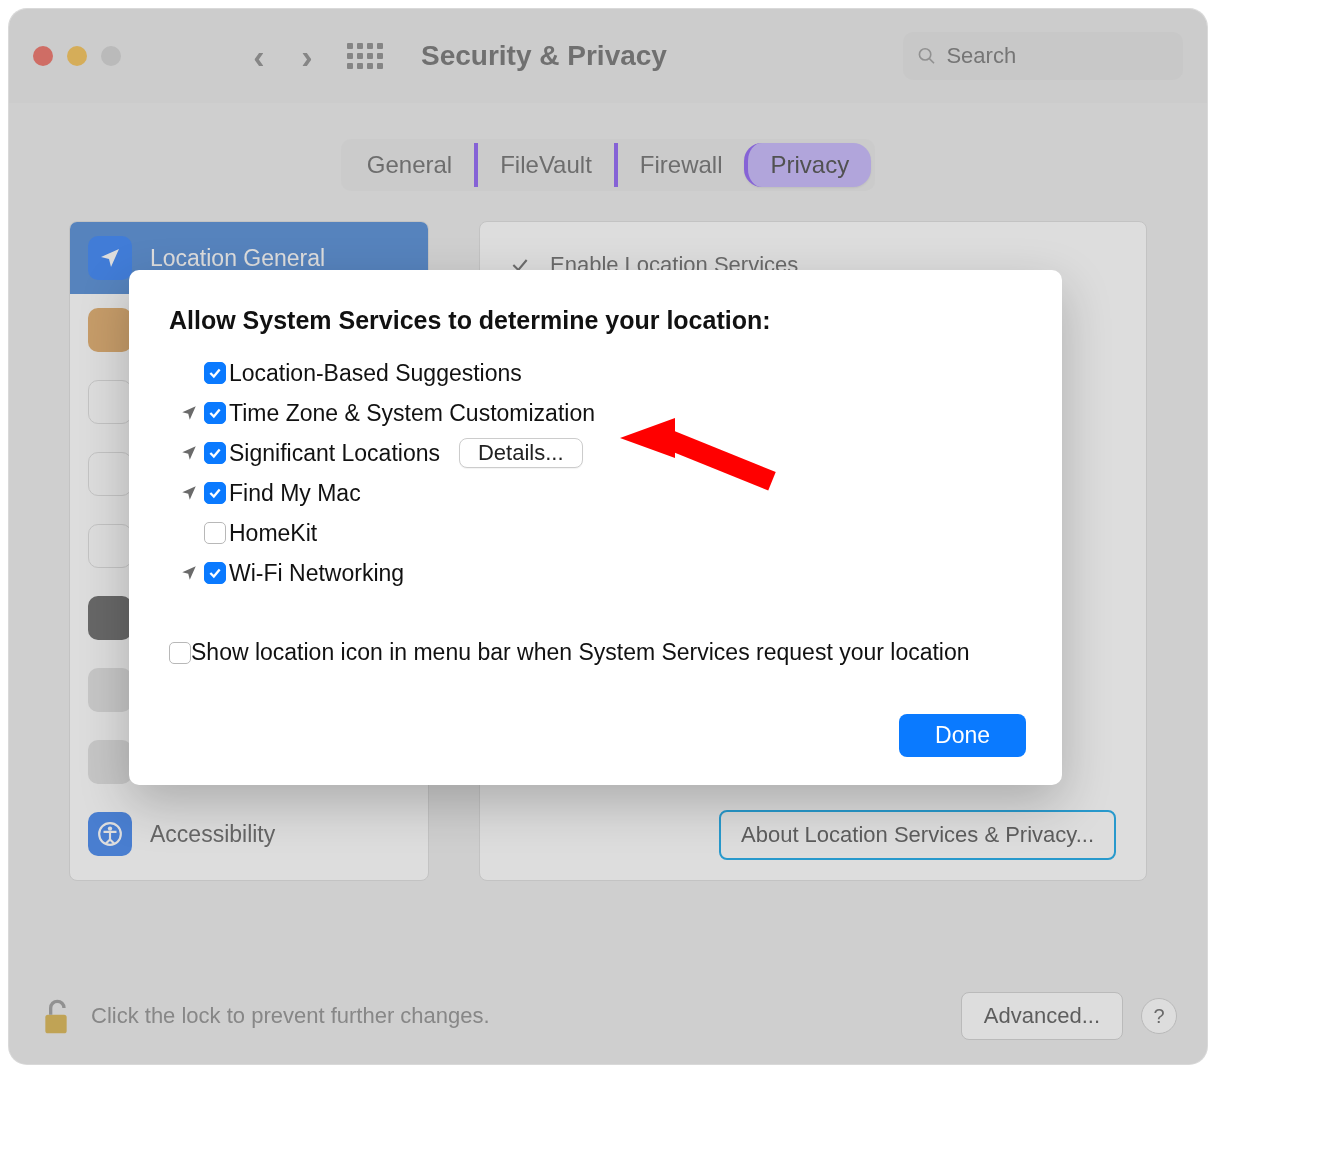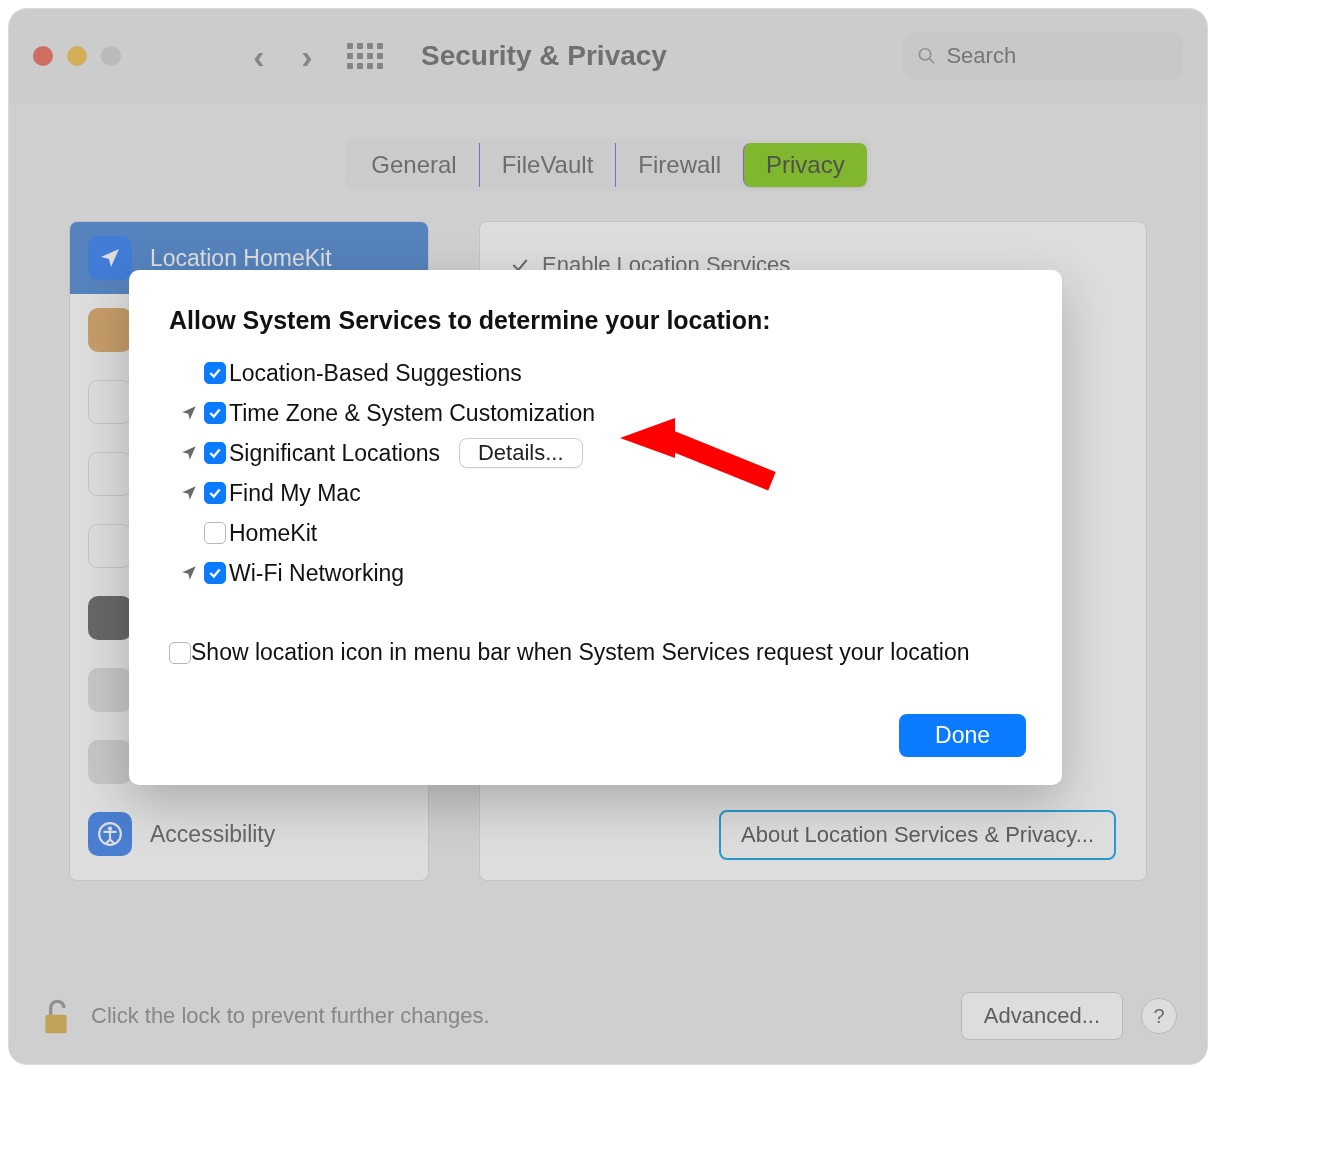--- a/index.html
+++ b/index.html
@@ -33,41 +33,41 @@
     width:280px; height:48px; background:#e3e3e3; border-radius:10px;
     display:flex; align-items:center; padding:0 14px; gap:10px; color:#9a9a9a;
   }
   .searchwrap svg{width:22px;height:22px;}
   .searchwrap input{border:none;background:transparent;font-size:22px;color:#7a7a7a;outline:none;width:100%;}
 
   
   .tabbar { display:flex; justify-content:center; margin-top:36px; }
   .tabgroup { display:flex; background:#e7e7e7; border-radius:10px; padding:4px; gap:0;}
   .tab{ padding:8px 22px; font-size:24px; color:#6a6a6a; }
-  .tab.sep{ border-left:1px solid #8b5cf6;}
-  .tab.active{ background:#84cc16; border-radius:8px; box-shadow:0 1px 2px rgba(0,0,0,.08); color:#454545;}
+  .tab.sep{ border-left:4px solid #8b5cf6;}
+  .tab.active{ background:#c4b5fd; border-radius:18px; box-shadow:0 1px 2px rgba(0,0,0,.08); color:#454545;}
 
   
   .panels{ display:flex; padding: 30px 60px 0 60px; gap:50px;}
   .sidebar{ width:360px; background:#fff; border:1px solid #dcdcdc; border-radius:8px; overflow:hidden; height:660px; }
   .sidebar .item{ display:flex; align-items:center; gap:18px; padding:14px 18px; font-size:23px; color:#616161; min-height:70px;}
   .sidebar .item.selected{ background:#4b87d4; color:#fff; }
   .sidebar .icon{ width:44px; height:44px; border-radius:10px; flex:0 0 44px; display:flex; align-items:center; justify-content:center; font-size:22px;}
   .icon.loc{background:#2f7ef7;color:#fff;}
   .icon.contacts{background:#e0a964;}
   .icon.cal{background:#fff;border:1px solid #ddd;}
   .icon.reminders{background:#fff;border:1px solid #ddd;}
   .icon.photos{background:#fff;border:1px solid #ddd;}
   .icon.screen{background:#626262;}
   .icon.mic{background:#e0e0e0;}
   .icon.speech{background:#e0e0e0;}
   .icon.acc{background:#3a80ee;color:#fff;}
 
   .mainpanel{ flex:1; background:#fff; border:1px solid #dcdcdc; border-radius:8px; height:660px; padding:30px 30px; font-size:22px; color:#666; position:relative;}
-  .mainpanel .enable{display:flex;align-items:center;gap:12px;}
+  .mainpanel .enable{display:flex;align-items:center;gap:20px;}
   .mainpanel .aboutbtn{
     position:absolute; right:30px; bottom:20px; background:#fff; border:2px solid #0ea5e9;
     border-radius:8px; padding:10px 20px; font-size:22px; color:#555;
   }
 
   .footer{ position:absolute; left:30px; right:30px; bottom:24px; display:flex; align-items:center; gap:18px; color:#8c8c8c; font-size:22px;}
   .footer .lock{ width:34px; height:40px; }
   .footer .spacer{flex:1;}
   .footer .advbtn{ background:#fff; border:1px solid #d0d0d0; border-radius:8px; padding:10px 22px; font-size:22px; color:#555;}
   .footer .help{ width:36px;height:36px;border-radius:50%;border:1px solid #cfcfcf;display:flex;align-items:center;justify-content:center;color:#666;font-size:20px;background:#fff;}
@@ -151,21 +151,21 @@
   </div>
 
   <div class="panels">
     <div class="sidebar">
       <div class="item selected">
         <div class="icon loc">
           <svg viewBox="0 0 24 24" width="24" height="24">
               <path d="M3 11 L21 3 L13 21 L11 13 Z" fill="#fff"></path>
             </svg>
         </div>
-        <span>Location HomeKit</span>
+        <span>Location General</span>
       </div>
       <div class="item">
           <div class="icon contacts"></div>
         </div>
       <div class="item">
           <div class="icon cal"></div>
         </div>
       <div class="item">
           <div class="icon reminders"></div>
         </div>

